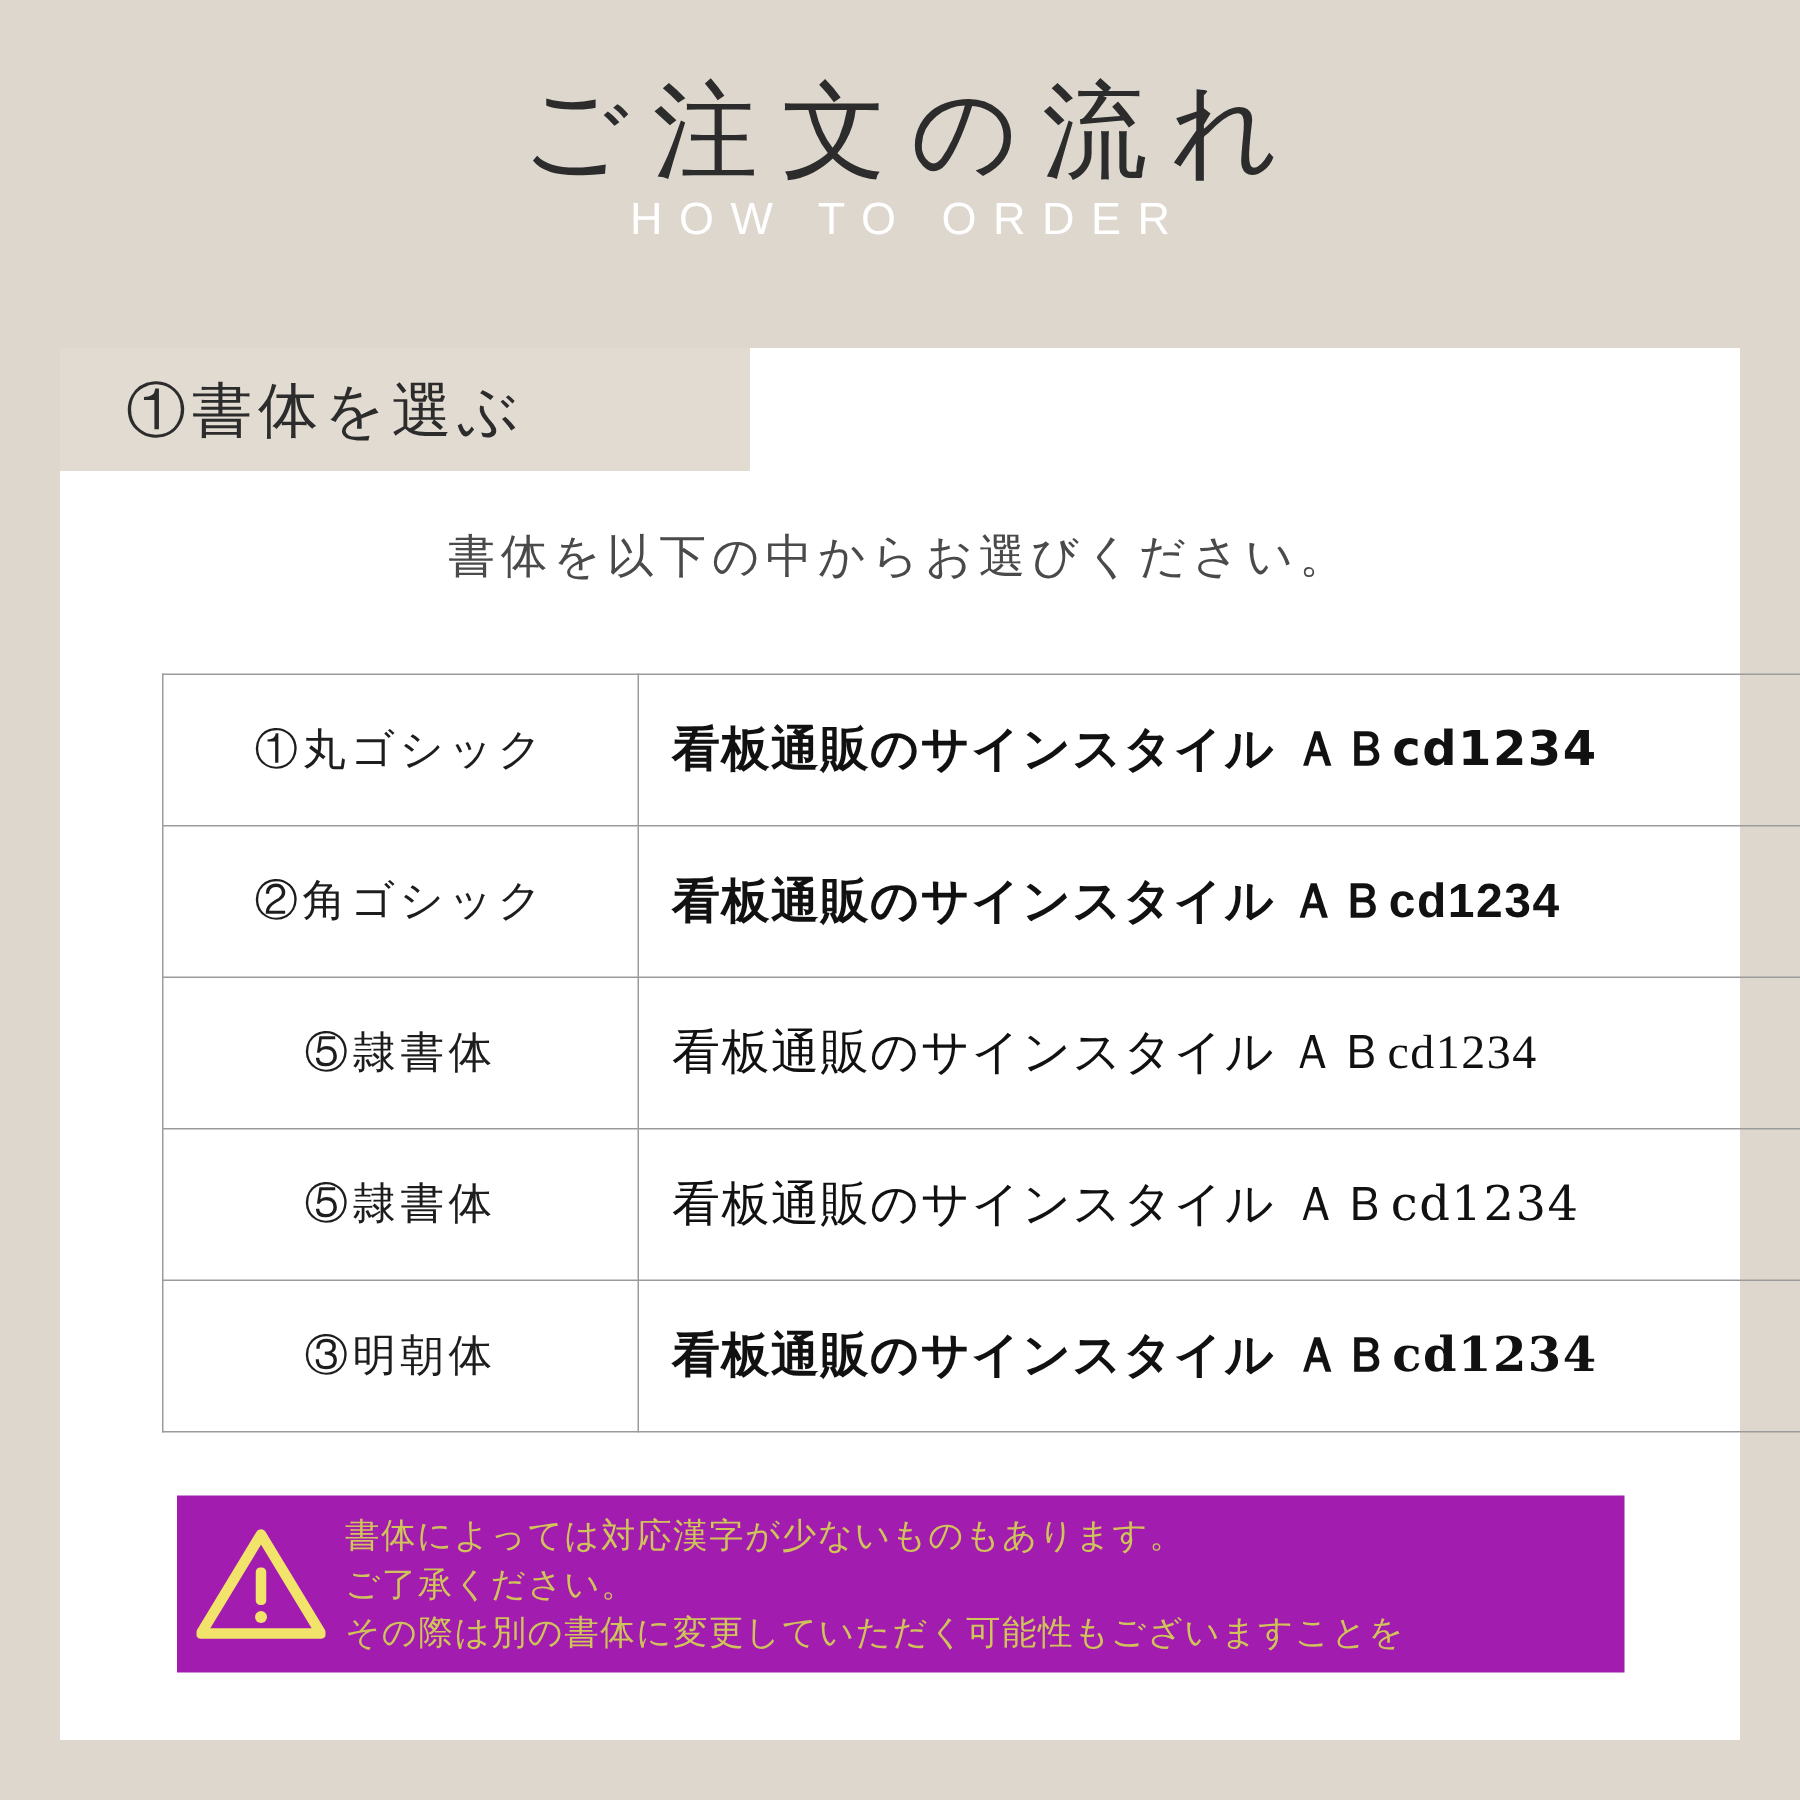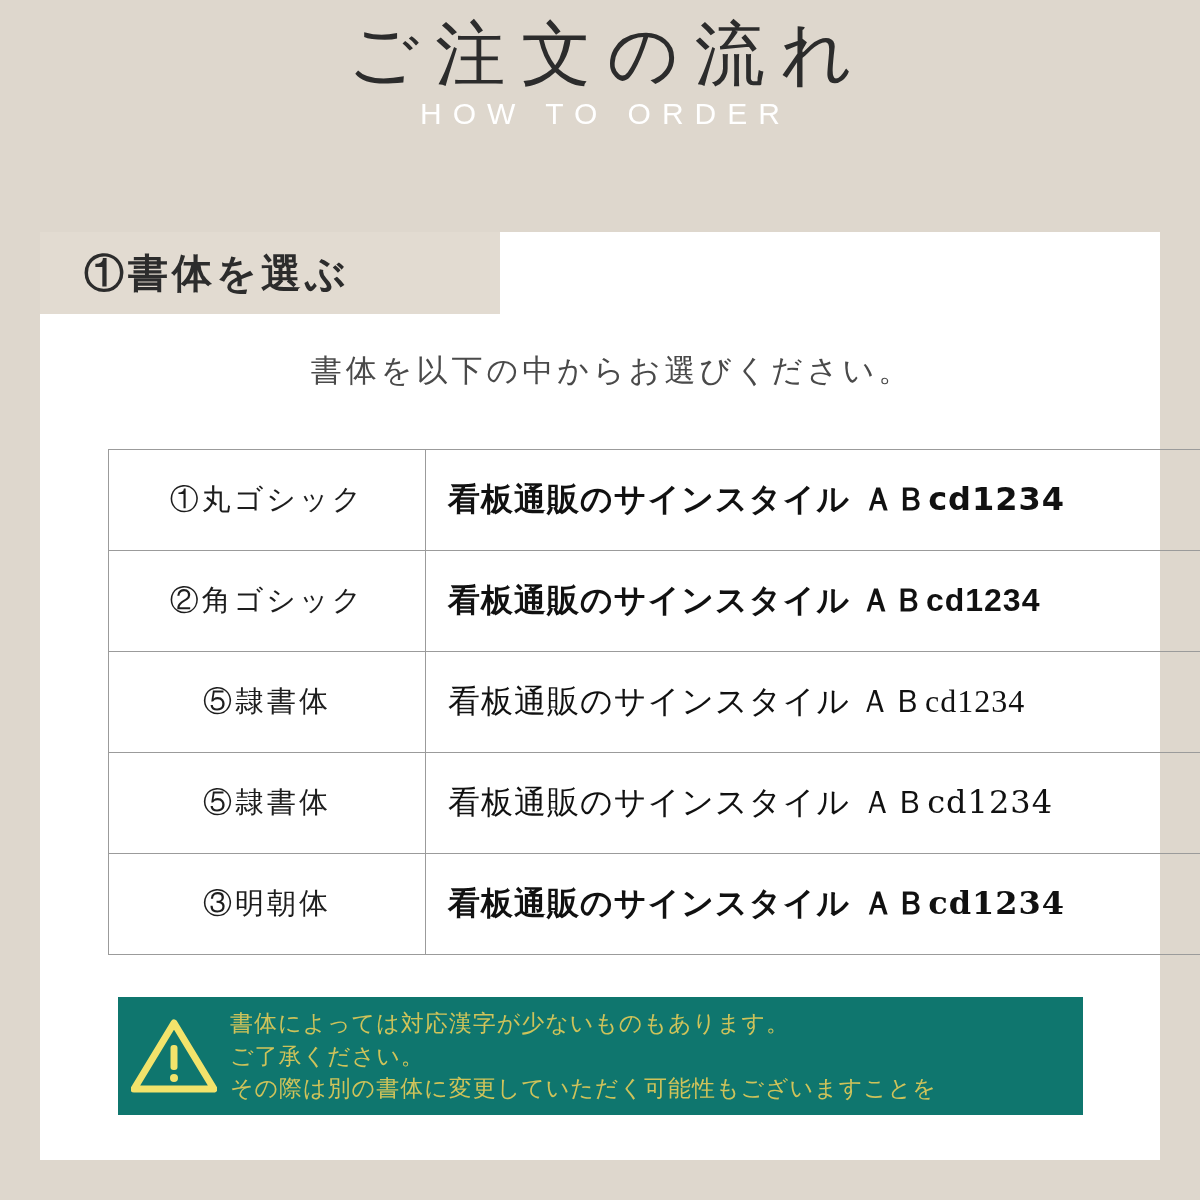--- a/index.html
+++ b/index.html
@@ -15,21 +15,21 @@
   }
   .page {
     position: relative;
     width: 1200px;
     height: 1200px;
     box-sizing: border-box;
   }
 
   
   .header {
-    padding-top: 16px;
+    padding-top: 49px;
     text-align: center;
   }
   .title-ja {
     font-size: 70px;
     letter-spacing: 16px;
     color: #2c2c2c;
     font-weight: 400;
     line-height: 1.1;
     margin-left: 16px;
     font-family: "Liberation Sans", sans-serif;
@@ -61,27 +61,27 @@
     height: 82px;
     background: #e2dbd1;
     display: flex;
     align-items: center;
   }
   .step-heading .step-text {
     font-size: 40px;
     color: #2c2c2c;
     letter-spacing: 4px;
     padding-left: 44px;
-    font-weight: 700;
+    font-weight: 400;
   }
 
   .lead {
     position: absolute;
     top: 118px;
-    left: 12px;
+    left: 0;
     width: 1120px;
     text-align: center;
     font-size: 31px;
     letter-spacing: 4px;
     color: #4a4a4a;
   }
 
   
   .font-table {
     position: absolute;
@@ -117,21 +117,21 @@
   .s-kaisho { font-family: "DejaVu Serif", serif; font-weight: 400; letter-spacing: 2px; font-size: 26px; }
   .s-reisho { font-family: "DejaVu Serif", serif; font-weight: 700; letter-spacing: 1px; font-size: 25px; }
 
   
   .note {
     position: absolute;
     left: 78px;
     top: 765px;
     width: 965px;
     height: 118px;
-    background: #0f766e;
+    background: #a21caf;
     display: flex;
     align-items: center;
   }
   .warn-icon {
     width: 112px;
     min-width: 112px;
     display: flex;
     align-items: center;
     justify-content: center;
   }

